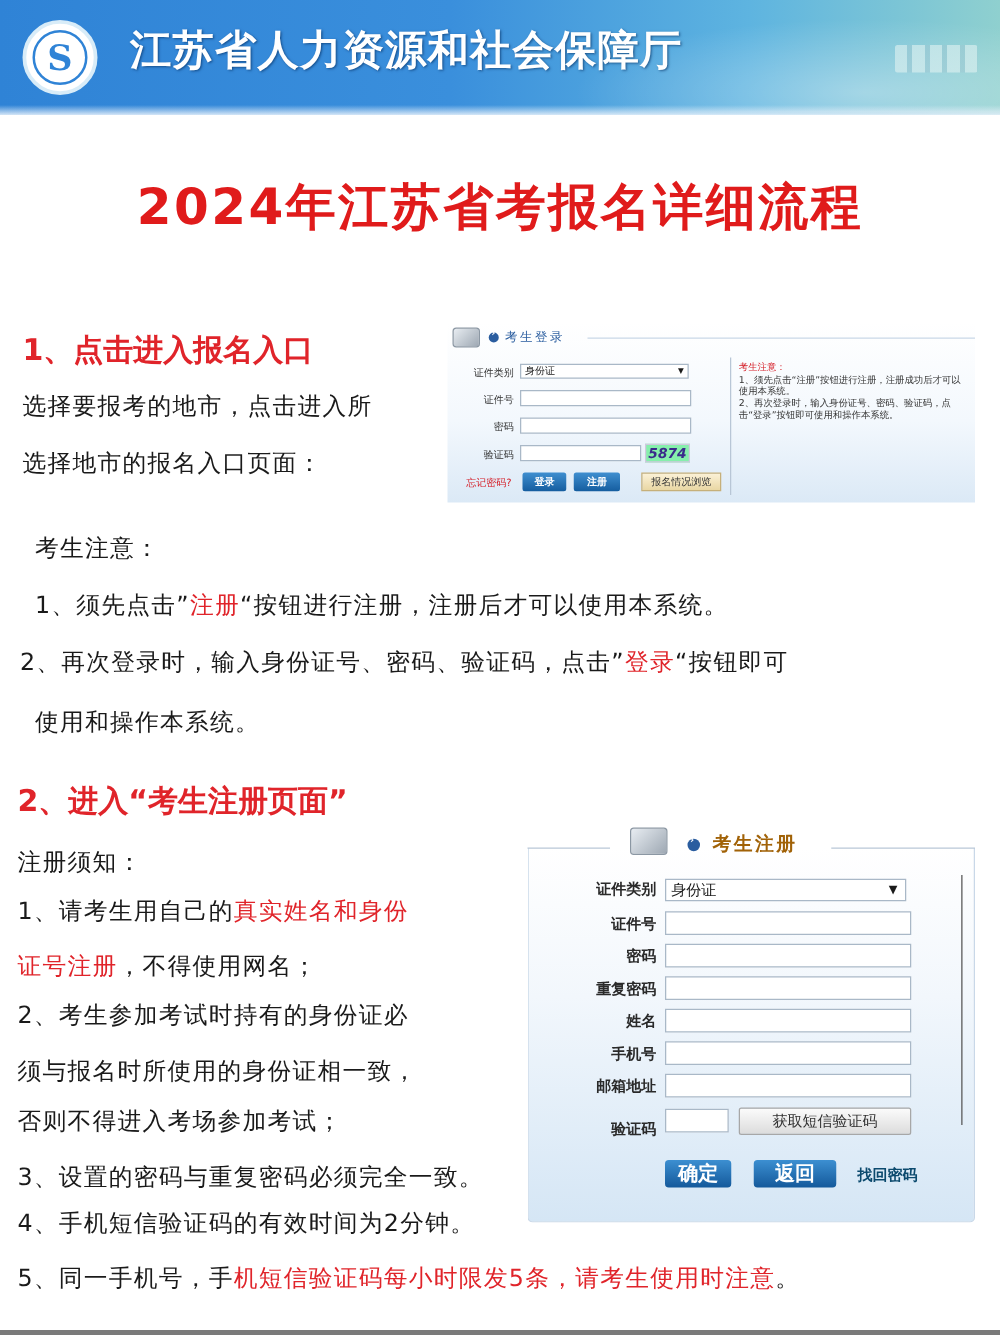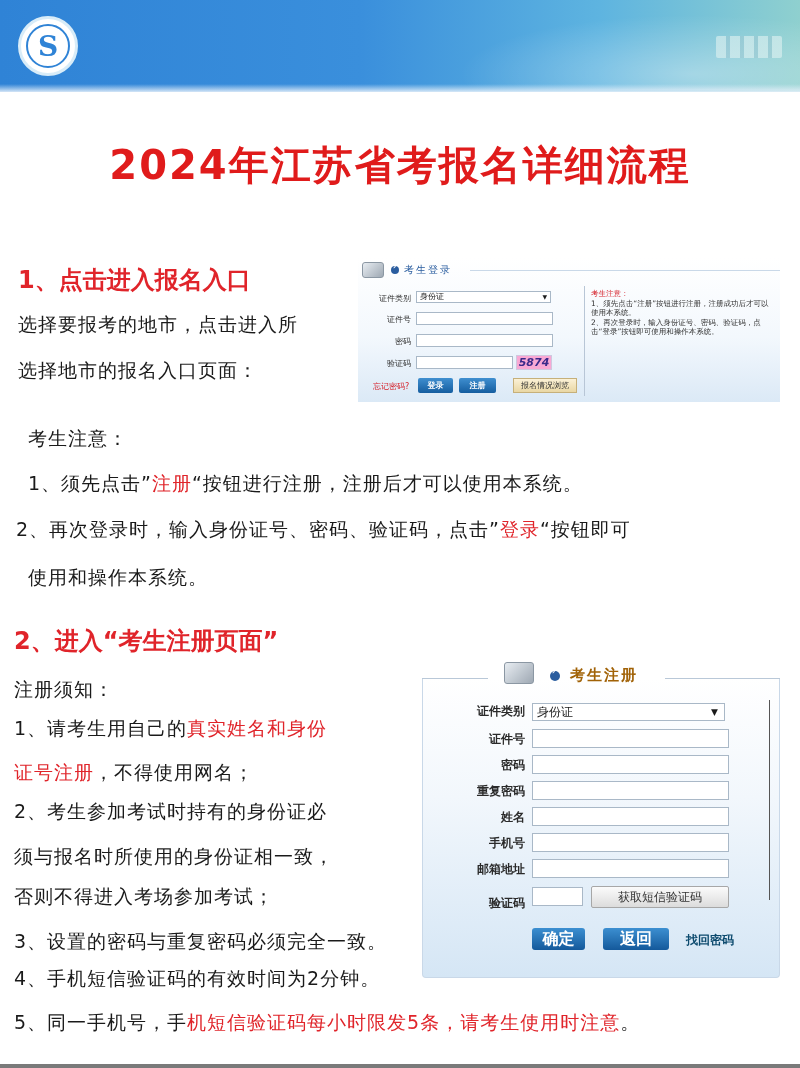--- a/index.html
+++ b/index.html
@@ -68,21 +68,21 @@
   .bullet-icon {
     position: absolute; width: 8px; height: 8px; border-radius: 50%; background: #2a5d9f;
   }
   .bullet-icon::after { content: "›"; position: absolute; left: 2px; top: -4px; color: #fff; font-size: 8px; font-weight: bold; }
   .lrow-label { position: absolute; text-align: right; font-size: 8px; color: #333; width: 50px; }
   .linput { position: absolute; height: 13px; background: #fff; border: 1px solid #a9b8c7; }
   .lselect { position: absolute; height: 12px; background: #fff; border: 1px solid #a9b8c7; font-size: 8px; padding-left: 3px; line-height: 10px; }
   .lselect .arrow { position: absolute; right: 3px; top: 0; font-size: 6px; }
   .captcha {
     position: absolute; left: 516px; top: 355px; width: 36px; height: 15px;
-    background: #f9a8d4; border: 1px solid #cfc8df; color: #3a2a8a;
+    background: #86efac; border: 1px solid #cfc8df; color: #3a2a8a;
     font-style: italic; font-weight: bold; font-size: 11px; text-align: center; line-height: 14px;
   }
   .btn-blue {
     position: absolute; background: linear-gradient(180deg, #3f8fd0, #155d9f); color: #fff;
     font-size: 8px; font-weight: bold; text-align: center; border-radius: 2px;
   }
   .btn-gold {
     position: absolute; background: linear-gradient(180deg, #fbf1d6, #e9d7a4); border: 1px solid #c6b07a;
     color: #333; font-size: 8px; text-align: center;
   }
@@ -121,20 +121,21 @@
 </style>
 </head>
 <body>
 
 <div class="banner">
   <div class="hills"></div>
   <div class="houses"></div>
   <div class="logo">
     <div class="inner">S</div>
   </div>
+  <div class="banner-title">江苏省人力资源和社会保障厅</div>
 </div>
 
 <div class="main-title">2024年江苏省考报名详细流程</div>
 
 <div class="h-red" style="left:18px; top:264px;">1、点击进入报名入口</div>
 <div class="p" style="left:18px; top:312px;">选择要报考的地市，点击进入所</div>
 <div class="p" style="left:18px; top:358px;">选择地市的报名入口页面：</div>
 
 <div class="login-panel"></div>
 <div class="pc-icon" style="left:362px; top:262px;"></div>

